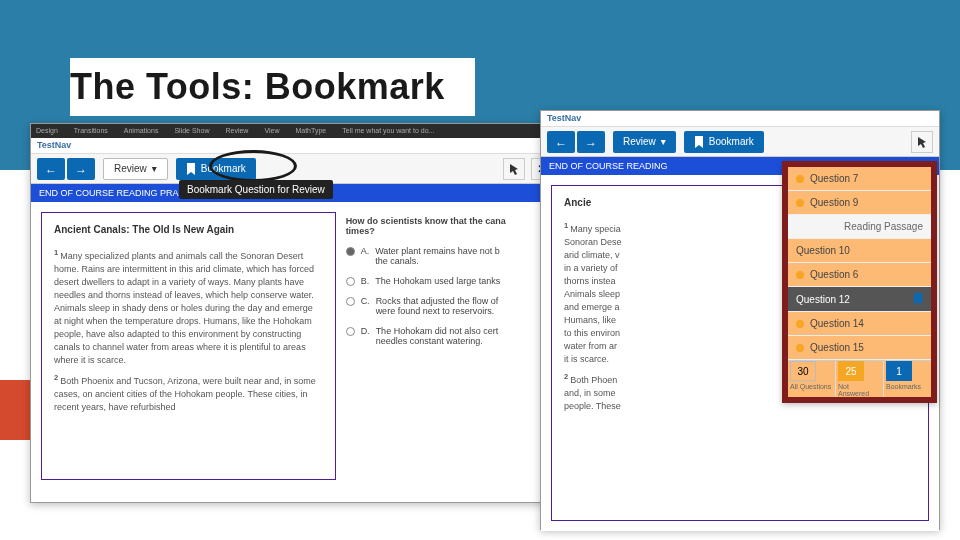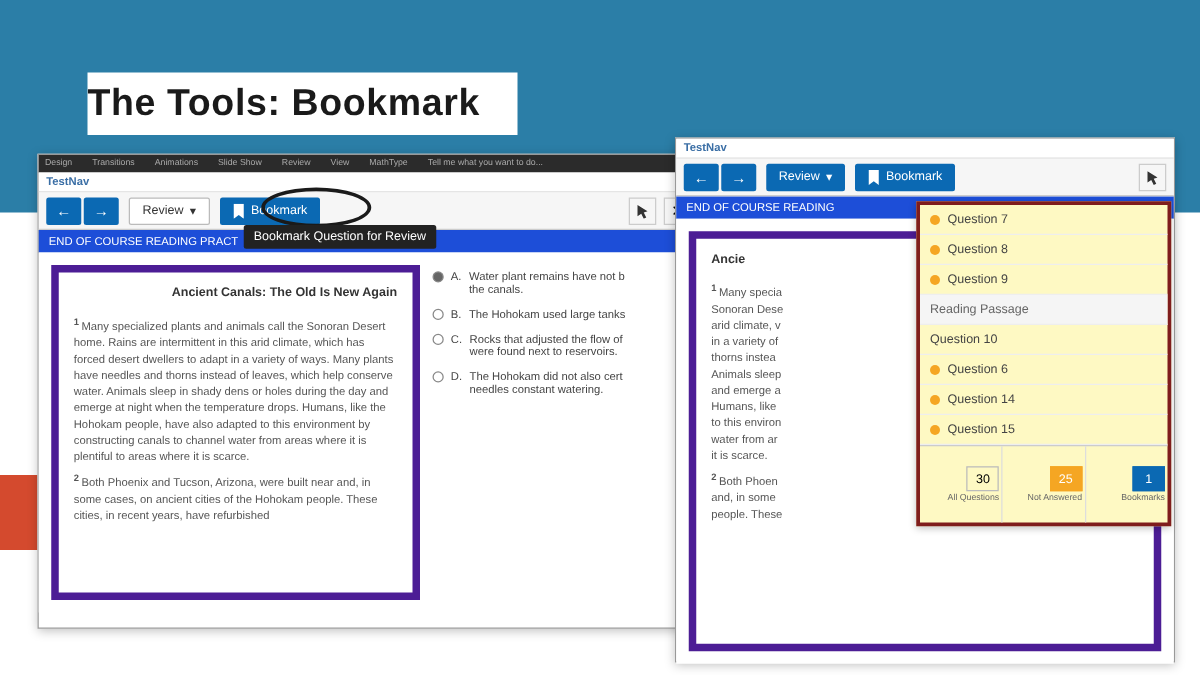--- a/index.html
+++ b/index.html
@@ -1,56 +1,56 @@
 <!DOCTYPE html>
 <html><head>
 <meta charset="utf-8">
 <style>
   *{box-sizing:border-box;margin:0;padding:0;font-family:Arial,Helvetica,sans-serif}
   body{width:960px;height:540px;overflow:hidden;background:#fff}
   .slide{position:relative;width:960px;height:540px;background:#fff}
   .blue-band{position:absolute;top:0;left:0;right:0;height:170px;background:#2b7ea7}
-  .title{position:absolute;top:58px;left:70px;background:#fff;padding:8px 30px 8px 0;font-size:30px;font-weight:700;color:#1a1a1a;letter-spacing:.5px}
+  .title{position:absolute;top:58px;left:70px;background:#fff;padding:8px 30px 8px 0;font-size:36px;font-weight:700;color:#1a1a1a;letter-spacing:.5px}
   .left-accent{position:absolute;left:0;top:380px;width:30px;height:60px;background:#d44a2e}
   .screenshot{position:absolute;background:#fff;border:1px solid #999;box-shadow:0 2px 8px rgba(0,0,0,.25)}
   .ss-left{top:123px;left:30px;width:530px;height:380px}
   .ss-right{top:110px;right:20px;width:400px;height:420px}
   .office-tabs{height:14px;background:#2b2b2b;color:#aaa;font-size:7px;padding:3px 5px;display:flex;gap:16px}
   .app-name{height:16px;background:#fff;border-bottom:1px solid #ddd;font-size:9px;padding:2px 6px;color:#3a6ea5;font-weight:700}
   .toolbar{height:30px;background:#f6f6f6;border-bottom:1px solid #ccc;display:flex;align-items:center;padding:0 6px;gap:8px;font-size:10px}
   .nav-pair{display:flex;gap:2px}
   .nav-btn{width:28px;height:22px;background:#0b69b3;color:#fff;display:flex;align-items:center;justify-content:center;font-size:12px;border-radius:2px}
   .pill-btn{height:22px;background:#0b69b3;color:#fff;display:flex;align-items:center;padding:0 10px;gap:5px;border-radius:2px;font-size:10px}
   .pill-white{background:#fff;color:#333;border:1px solid #bbb}
   .bookmark-svg{width:10px;height:12px}
   .ptr-group{display:flex;gap:6px;margin-left:auto}
   .ptr-btn{width:22px;height:22px;background:#f6f6f6;border:1px solid #ccc;display:flex;align-items:center;justify-content:center;font-size:12px}
   .oval-highlight{position:absolute;border:3px solid #1a1a1a;border-radius:50%;pointer-events:none}
   .tooltip{position:absolute;background:#222;color:#fff;font-size:10px;padding:4px 8px;border-radius:2px;white-space:nowrap}
   .crumb{background:#1d4ed8;color:#fff;font-size:9px;padding:4px 8px}
   .content{display:flex;padding:10px;gap:8px;background:#fff;height:calc(100% - 90px)}
-  .passage{flex:0 0 58%;border:6px solid #4c1d95;padding:10px 12px;font-size:9px;color:#555;line-height:1.45;overflow:hidden}
-  .passage h3{text-align:right;font-size:10px;margin-bottom:10px;color:#333}
+  .passage{flex:0 0 58%;border:1px solid #4c1d95;padding:10px 12px;font-size:9px;color:#555;line-height:1.45;overflow:hidden}
+  .passage h3{text-align:left;font-size:10px;margin-bottom:10px;color:#333}
   .passage p{margin-bottom:6px}
   .passage sup{font-weight:700;margin-right:2px}
   .qpanel{flex:1;font-size:9px;color:#444;padding:4px 2px}
   .qpanel .stem{font-weight:700;margin-bottom:10px}
   .choice{display:flex;align-items:flex-start;gap:6px;margin-bottom:10px}
   .choice .radio{width:9px;height:9px;border:1px solid #888;border-radius:50%;flex-shrink:0;margin-top:1px}
   .choice .radio.sel{background:#666}
   .choice .lbl{flex-shrink:0}
-  .dropdown{position:absolute;top:34px;right:2px;width:204px;background:#fef9c3;border:3px solid #7f1d1d;box-shadow:0 2px 6px rgba(0,0,0,.25);z-index:5;font-size:10px}
+  .dropdown{position:absolute;top:34px;right:2px;width:155px;background:#fdba74;border:6px solid #7f1d1d;box-shadow:0 2px 6px rgba(0,0,0,.25);z-index:5;font-size:10px}
   .dd-item{display:flex;align-items:center;padding:6px 8px;border-bottom:1px solid #eee;gap:6px;color:#444}
-  .dd-item.hdr{background:#f5f5f5;justify-content:flex-start;color:#666}
+  .dd-item.hdr{background:#f5f5f5;justify-content:flex-end;color:#666}
   .dd-item.active{background:#555;color:#fff}
   .dot{width:8px;height:8px;border-radius:50%;background:#f5a623;flex-shrink:0}
   .dd-bm{margin-left:auto}
   .dd-bm svg{display:block}
   .dd-footer{display:flex;border-top:1px solid #ccc}
-  .dd-fcol{flex:1;text-align:right;padding:16px 2px;border-right:1px solid #ddd}
+  .dd-fcol{flex:1;text-align:left;padding:0 2px;border-right:1px solid #ddd}
   .dd-fcol:last-child{border-right:none}
   .dd-fcol .box{display:inline-flex;width:26px;height:20px;border:1px solid #bbb;align-items:center;justify-content:center;font-size:10px;margin-bottom:2px}
   .dd-fcol .box.orange{background:#f5a623;color:#fff;border-color:#f5a623}
   .dd-fcol .box.blue{background:#0b69b3;color:#fff;border-color:#0b69b3}
   .dd-fcol .flbl{font-size:7px;color:#666}
   .ss-right .content{height:calc(100% - 62px)}
   .ss-right .passage{flex:0 0 100%}
 </style>
 </head>
 <body>
@@ -89,30 +89,31 @@
       </div>
       <div class="ptr-group">
         <div class="ptr-btn">
             <svg width="10" height="12" viewBox="0 0 10 12">
               <path d="M1 1l8 5-3 1 2 4-2 1-2-4-3 2z" fill="#333"></path>
             </svg>
           </div>
         <div class="ptr-btn">✕</div>
       </div>
       <div class="oval-highlight" style="top:-4px;left:178px;width:88px;height:32px"></div>
-      <div class="tooltip" style="top:26px;left:164px">Bookmark Question for Review</div>
+      <div class="tooltip" style="top:26px;left:148px">Bookmark Question for Review</div>
     </div>
     <div class="crumb">END OF COURSE READING PRACT</div>
     <div class="content">
       <div class="passage">
         <h3>Ancient Canals: The Old Is New Again</h3>
         <p><sup>1</sup><span>Many specialized plants and animals call the Sonoran Desert home. Rains are intermittent in this arid climate, which has forced desert dwellers to adapt in a variety of ways. Many plants have needles and thorns instead of leaves, which help conserve water. Animals sleep in shady dens or holes during the day and emerge at night when the temperature drops. Humans, like the Hohokam people, have also adapted to this environment by constructing canals to channel water from areas where it is plentiful to areas where it is scarce.</span></p>
         <p><sup>2</sup><span>Both Phoenix and Tucson, Arizona, were built near and, in some cases, on ancient cities of the Hohokam people. These cities, in recent years, have refurbished</span></p>
       </div>
       <div class="qpanel">
+        <div class="stem"><span>How do scientists know that the cana</span><br><span>times?</span></div>
         <div class="choice">
             <span class="radio sel"></span>
             <span class="lbl">A.</span>
             <span><span>Water plant remains have not b</span><br><span>the canals.</span></span>
           </div>
         <div class="choice">
             <span class="radio"></span>
             <span class="lbl">B.</span>
             <span>The Hohokam used large tanks</span>
           </div>
@@ -156,35 +157,39 @@
       </div>
 
       <div class="dropdown">
         <div id="dd-items">
             <div class="dd-item">
               <span class="dot"></span>
               <span>Question 7</span>
             </div>
             <div class="dd-item">
               <span class="dot"></span>
-              <span>Question 8</span>
-            </div>
-            <div class="dd-item">
-              <span class="dot"></span>
               <span>Question 9</span>
             </div>
             <div class="dd-item hdr">
               <span>Reading Passage</span>
             </div>
             <div class="dd-item">
               <span>Question 10</span>
             </div>
             <div class="dd-item">
               <span class="dot"></span>
               <span>Question 6</span>
+            </div>
+            <div class="dd-item active">
+              <span>Question 12</span>
+              <span class="dd-bm">
+                <svg width="10" height="12" viewBox="0 0 10 12">
+                  <path d="M1 0h8v12l-4-3-4 3z" fill="#0b69b3"></path>
+                </svg>
+              </span>
             </div>
             <div class="dd-item">
               <span class="dot"></span>
               <span>Question 14</span>
             </div>
             <div class="dd-item">
               <span class="dot"></span>
               <span>Question 15</span>
             </div>
           </div>

